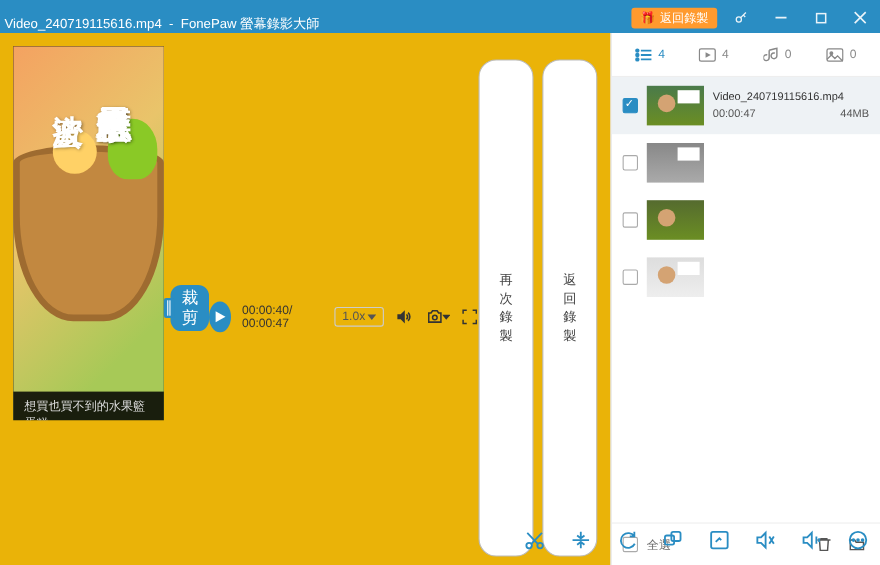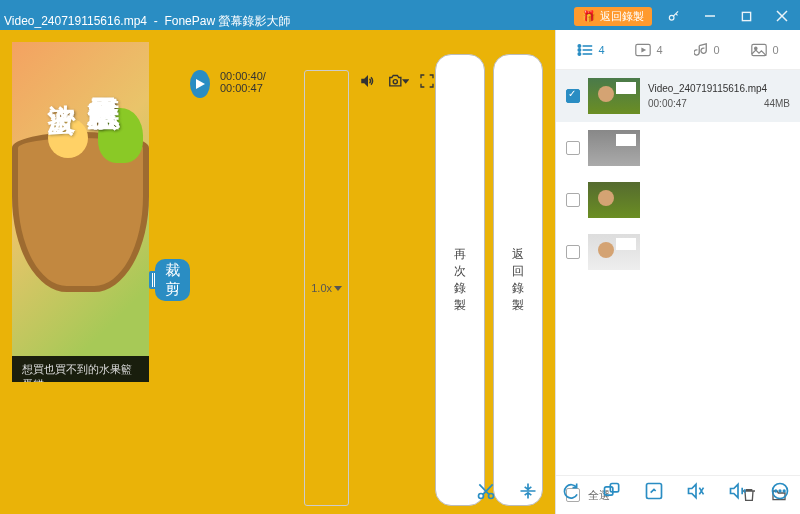--- a/index.html
+++ b/index.html
@@ -27,21 +27,21 @@
 .vtitle2{position:absolute;left:70px;top:30px;color:#fff;font-size:32px;writing-mode:vertical-rl;text-orientation:upright;font-weight:bold;text-shadow:1px 1px 3px rgba(0,0,0,.3)}
 .juice{position:absolute;right:140px;top:30px;width:54px;height:100px;background:linear-gradient(#ff8c42,#ff6b35);border-radius:6px 6px 10px 10px}
 .caption-bar{position:absolute;bottom:0;left:0;right:0;height:26px;background:rgba(0,0,0,.85);color:#ddd;font-size:11px;padding:6px 10px}
 .timeline-row{display:flex;align-items:center;gap:6px;margin-top:12px}
 .track{flex:1;height:6px;background:#e6e6e6;position:relative;border-radius:3px}
 .track-prog{position:absolute;left:0;top:0;height:100%;width:83%;background:#2a8dc3;border-radius:3px}
 .track-handle-l{position:absolute;left:0;top:-4px;width:8px;height:14px;background:#2a8dc3;border-radius:2px}
 .track-handle-r{position:absolute;left:83%;top:-6px;width:10px;height:18px;background:#2a8dc3;border-radius:2px}
 .track-handle-r::before{content:'';position:absolute;left:3px;top:2px;width:1px;height:14px;background:#fff;box-shadow:2px 0 #fff}
 .tl-btn{background:#2a8dc3;color:#fff;border:none;border-radius:10px;padding:2px 10px;font-size:15px;cursor:pointer}
-.controls{display:flex;margin-top:28px;gap:10px}
+.controls{display:flex;align-items:center;margin-top:28px;gap:10px}
 .play-btn{width:28px;height:28px;border-radius:50%;background:#2a8dc3;display:flex;align-items:center;justify-content:center;cursor:pointer}
 .play-btn svg{fill:#fff}
 .time-txt{font-size:11px;color:#333}
 .spacer{flex:1}
 .speed{font-size:11px;color:#555;border:1px solid #ccc;padding:2px 6px;border-radius:3px;cursor:pointer;display:flex;align-items:center;gap:2px}
 .ctrl-icon{width:22px;height:22px;display:flex;align-items:center;justify-content:center;cursor:pointer;color:#333}
 .bottom-btns{display:flex;gap:8px;margin-top:12px}
 .pill-btn{border:1px solid #bbb;background:#fff;color:#444;border-radius:16px;padding:5px 18px;font-size:12px;cursor:pointer}
 
 .media-tabs{display:flex;height:40px;align-items:center;padding:0 6px;border-bottom:1px solid #eee}

